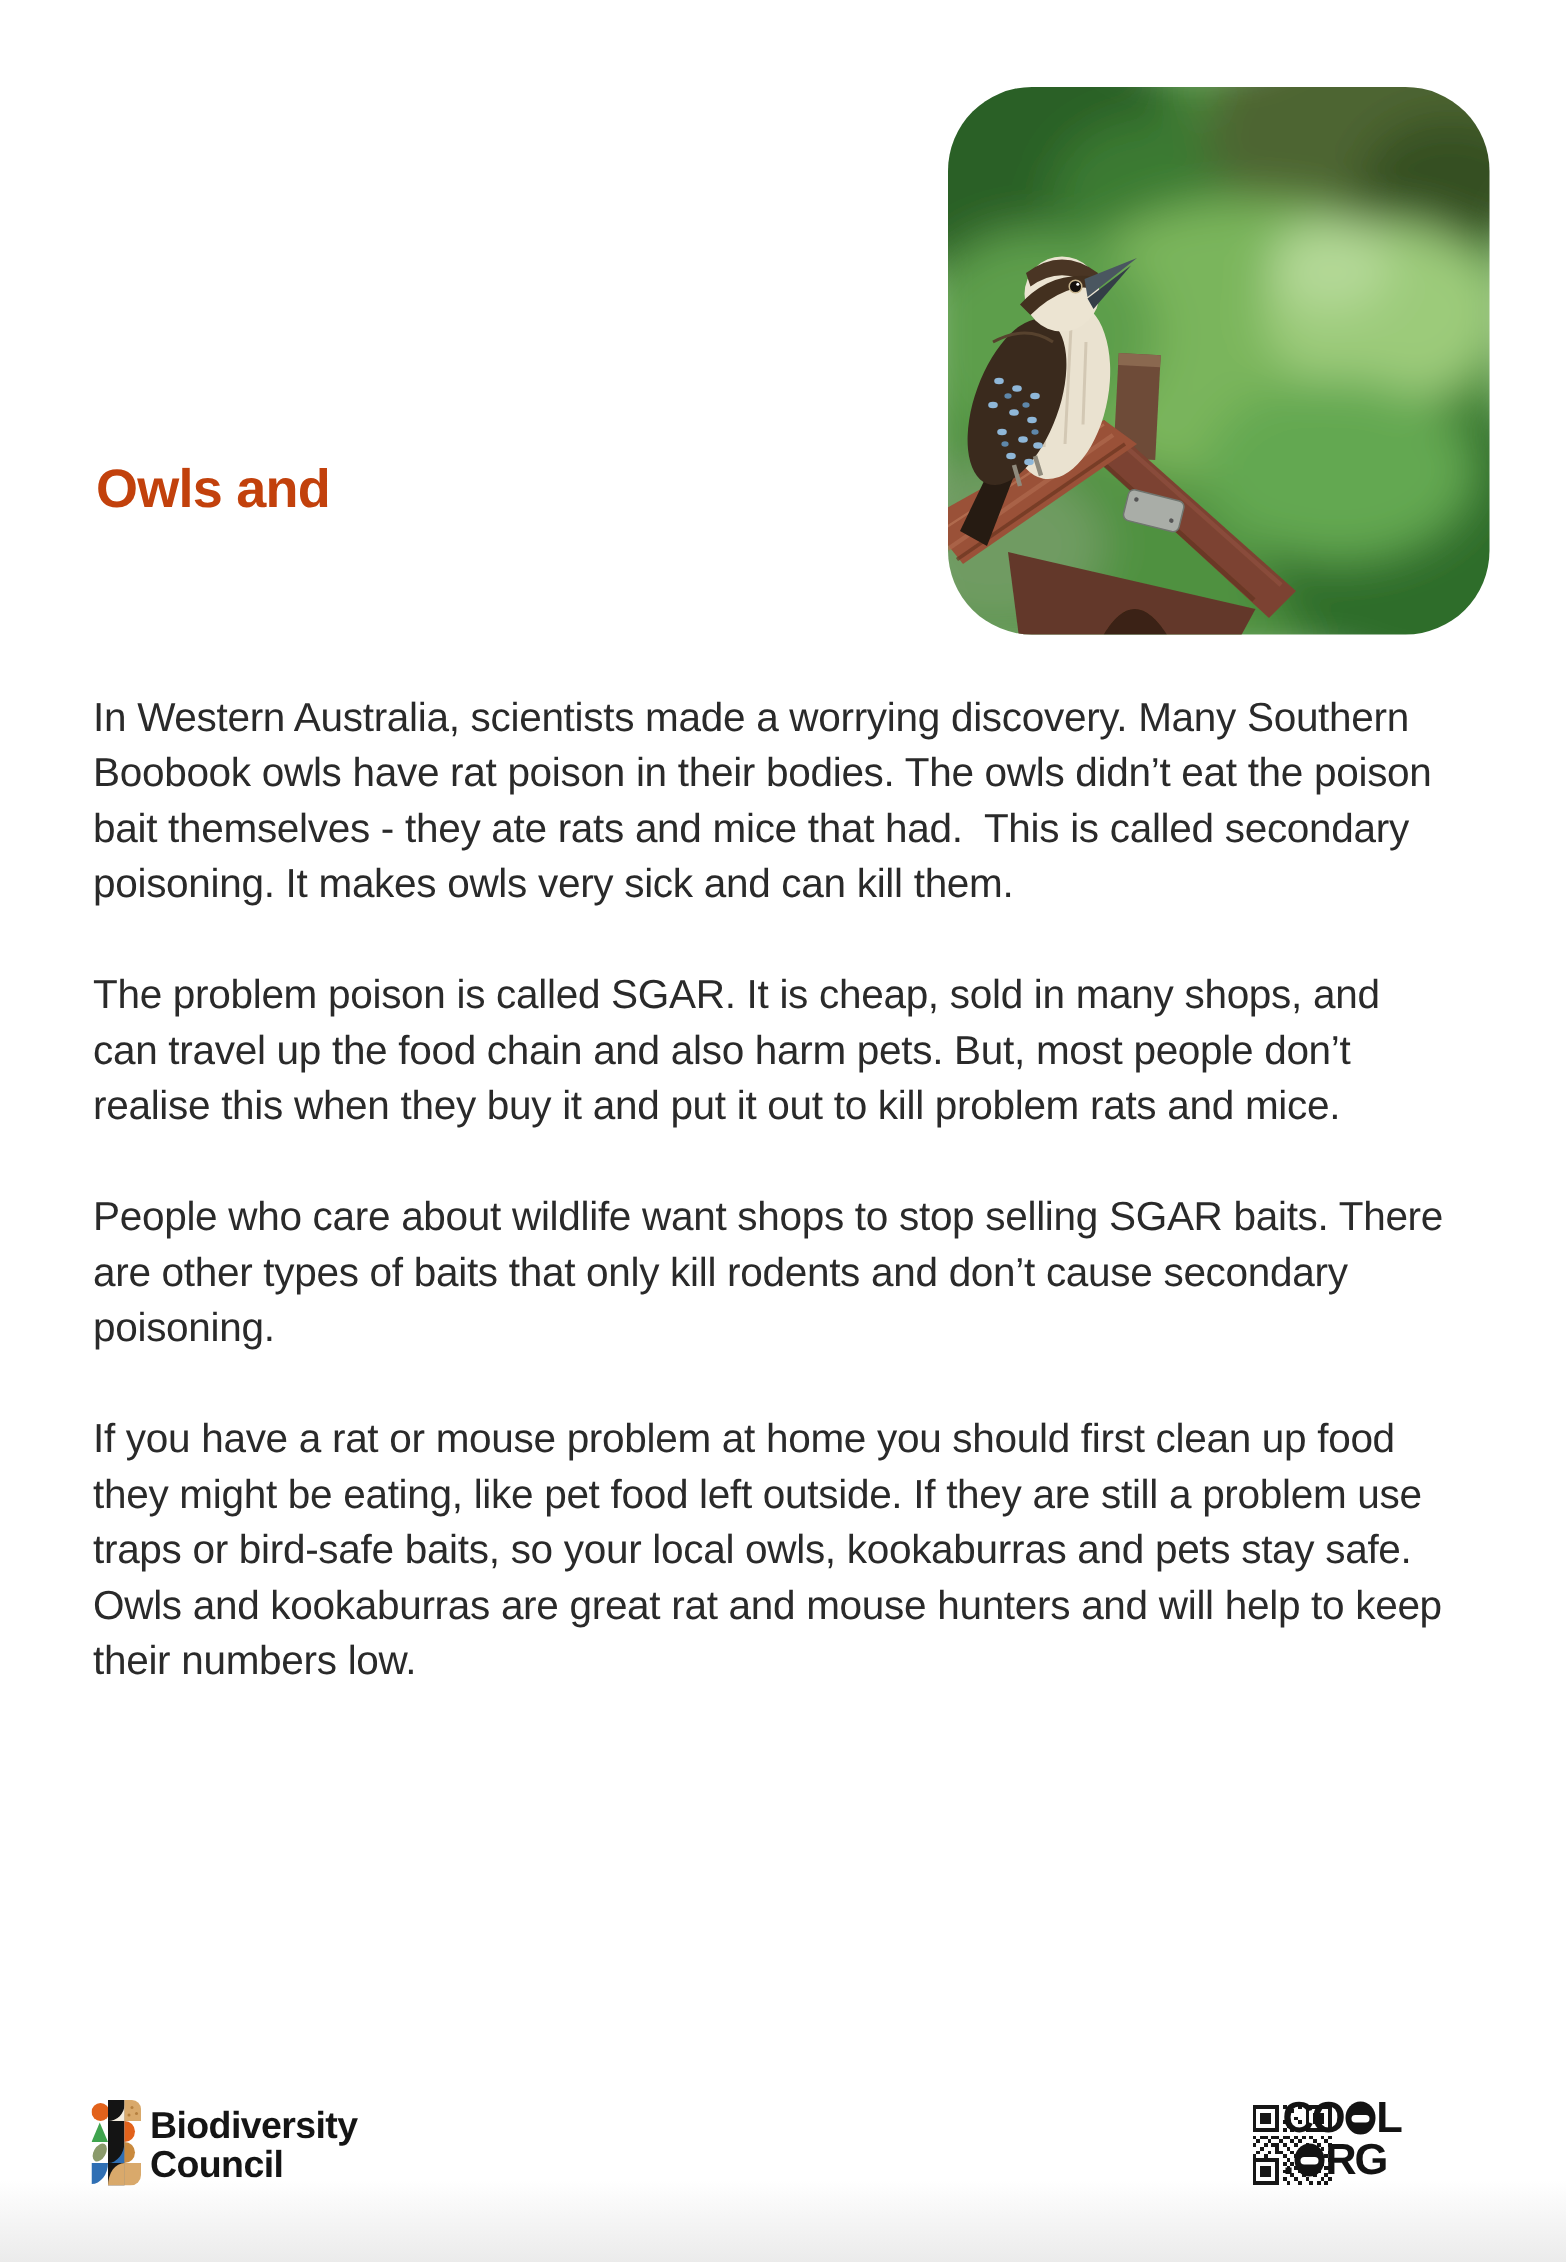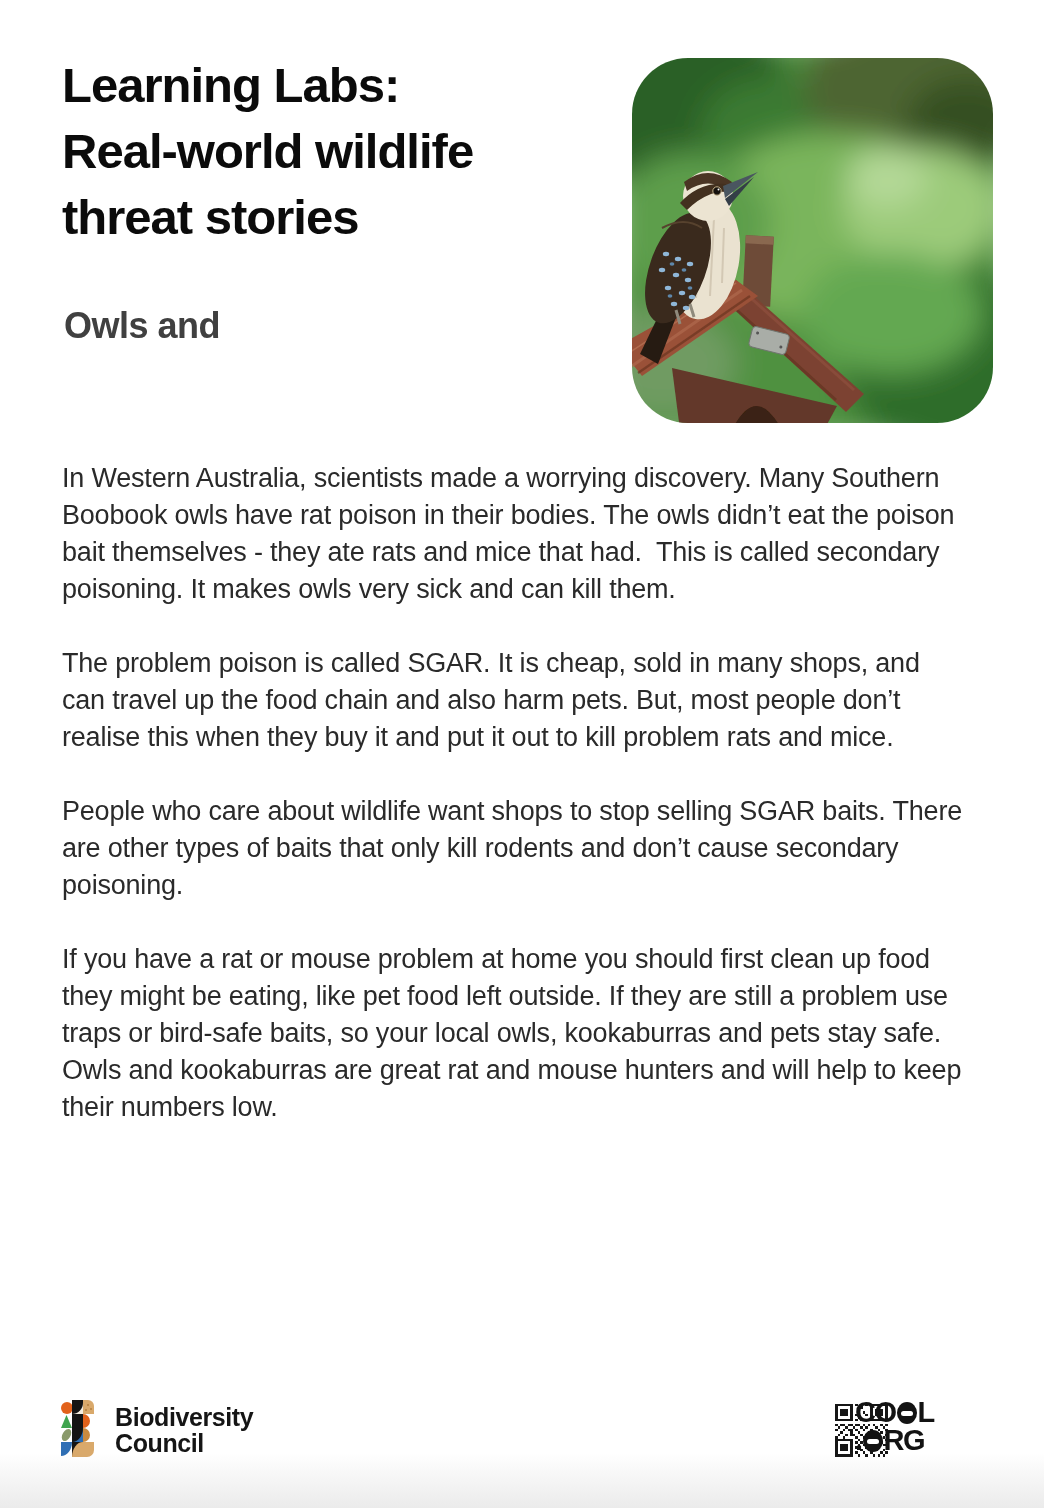--- a/index.html
+++ b/index.html
@@ -13,41 +13,41 @@
   }
   .title {
     position:absolute; left:62px; top:52px;
     font-size:49px; line-height:66px; font-weight:800;
     letter-spacing:-1px; color:#0b0b0b;
   }
   .title span { display:block; }
   .subtitle {
     position:absolute; left:64px; top:299px;
     font-size:36px; line-height:54px; font-weight:800;
-    letter-spacing:-0.5px; color:#404040;
+    letter-spacing:-0.5px; color:#c2410c;
   }
   .subtitle span { display:block; }
   .photo {
     position:absolute; left:632px; top:58px;
     width:361px; height:365px;
   }
   .body-text {
     position:absolute; left:62px; top:460px;
     width:905px;
     font-size:27px; line-height:37px; font-weight:400;
     letter-spacing:-0.2px; color:#2a2a2a;
   }
   .body-text p { margin:0 0 37px 0; white-space:pre-wrap; }
   .footer-logo {
     position:absolute; left:61px; top:1400px;
     display:flex; align-items:flex-start;
   }
   .footer-logo svg { display:block; }
   .bc-text {
-    margin-left:21px; margin-top:4px;
+    margin-left:6px; margin-top:4px;
     font-size:25px; line-height:26px; font-weight:700;
     letter-spacing:-0.4px; color:#151515;
   }
   .bc-text span { display:block; }
   .qr {
     position:absolute; left:835px; top:1402px;
     width:53px; height:56px;
   }
   .cool {
     position:absolute; left:855px; top:1398px;
@@ -68,25 +68,20 @@
     position:absolute; left:0; right:0; bottom:0; height:55px;
     background:linear-gradient(to bottom, rgba(130,130,130,0) 0%, rgba(130,130,130,0.16) 100%);
     pointer-events:none;
   }
 </style>
 </head>
 <body>
 
 <div class="page">
 
-  <h1 class="title">
-    <span>Learning Labs:</span>
-    <span>Real-world wildlife</span>
-    <span>threat stories</span>
-  </h1>
 
   <h2 class="subtitle">
     <span>Owls and</span>
   </h2>
 
   <div class="photo">
     <svg width="361" height="365" viewBox="0 0 361 365">
       <defs>
         <clipPath id="photoClip">
             <rect x="0" y="0" width="361" height="365" rx="56" ry="56"></rect>

